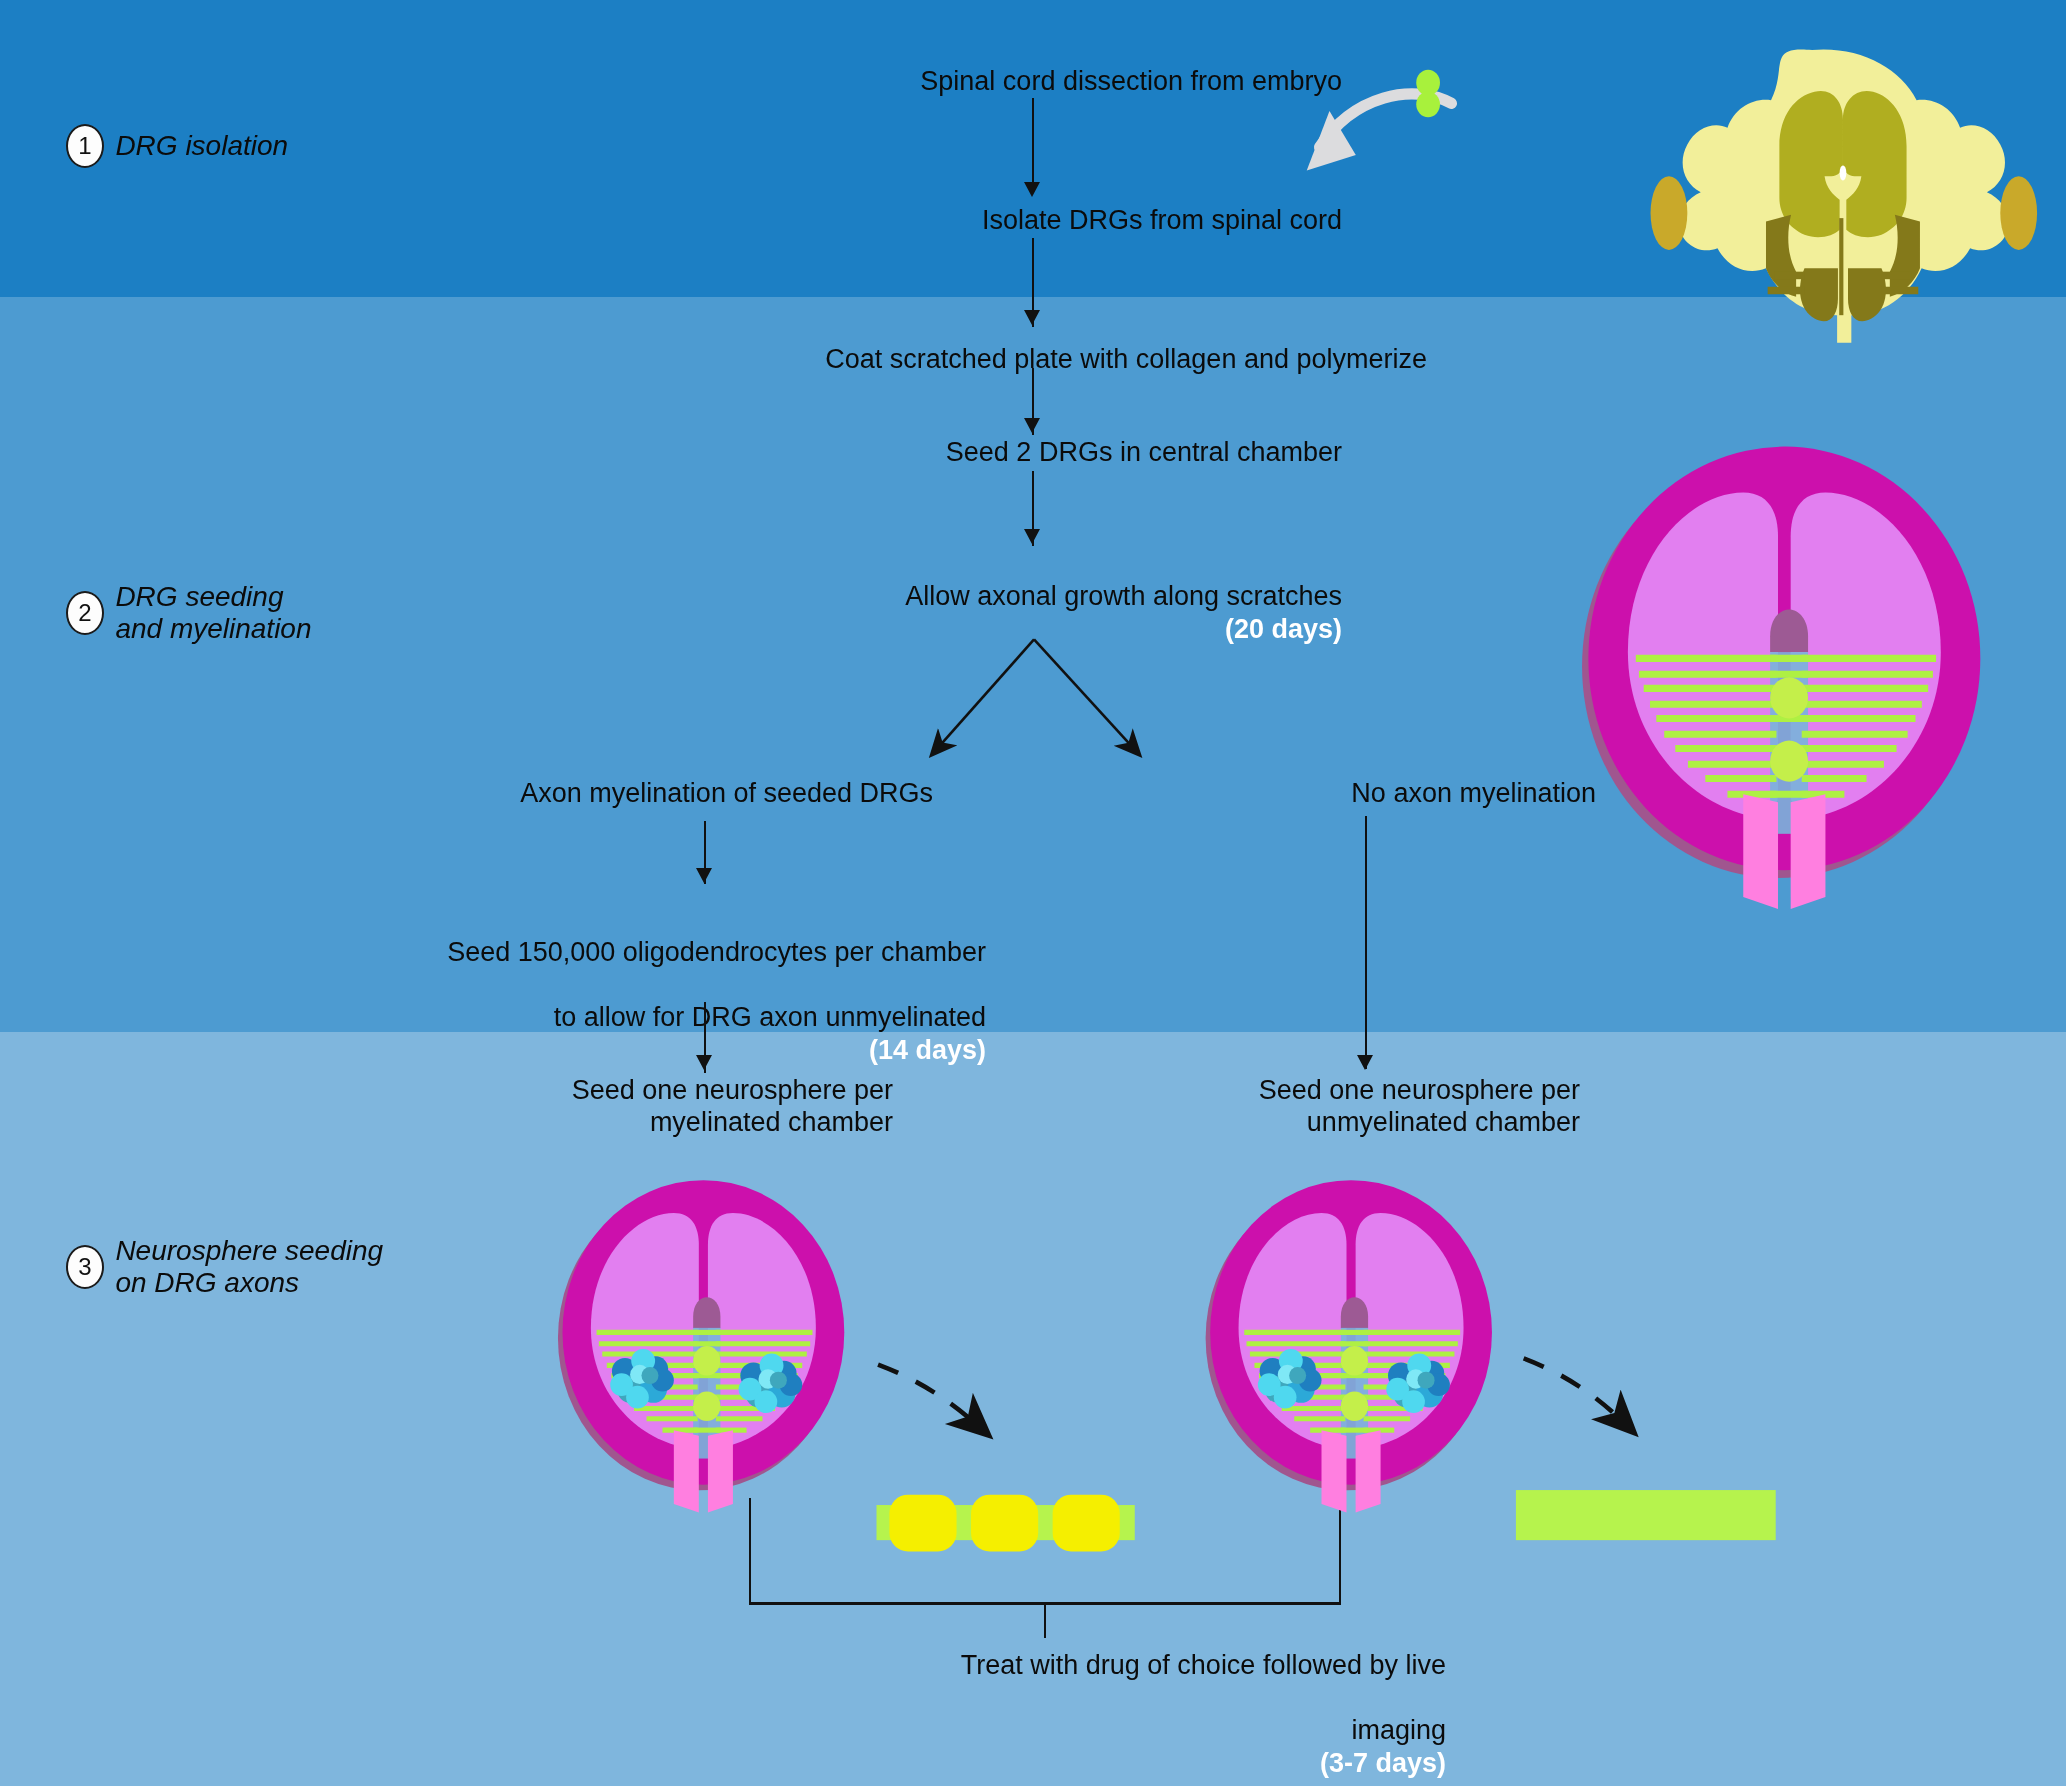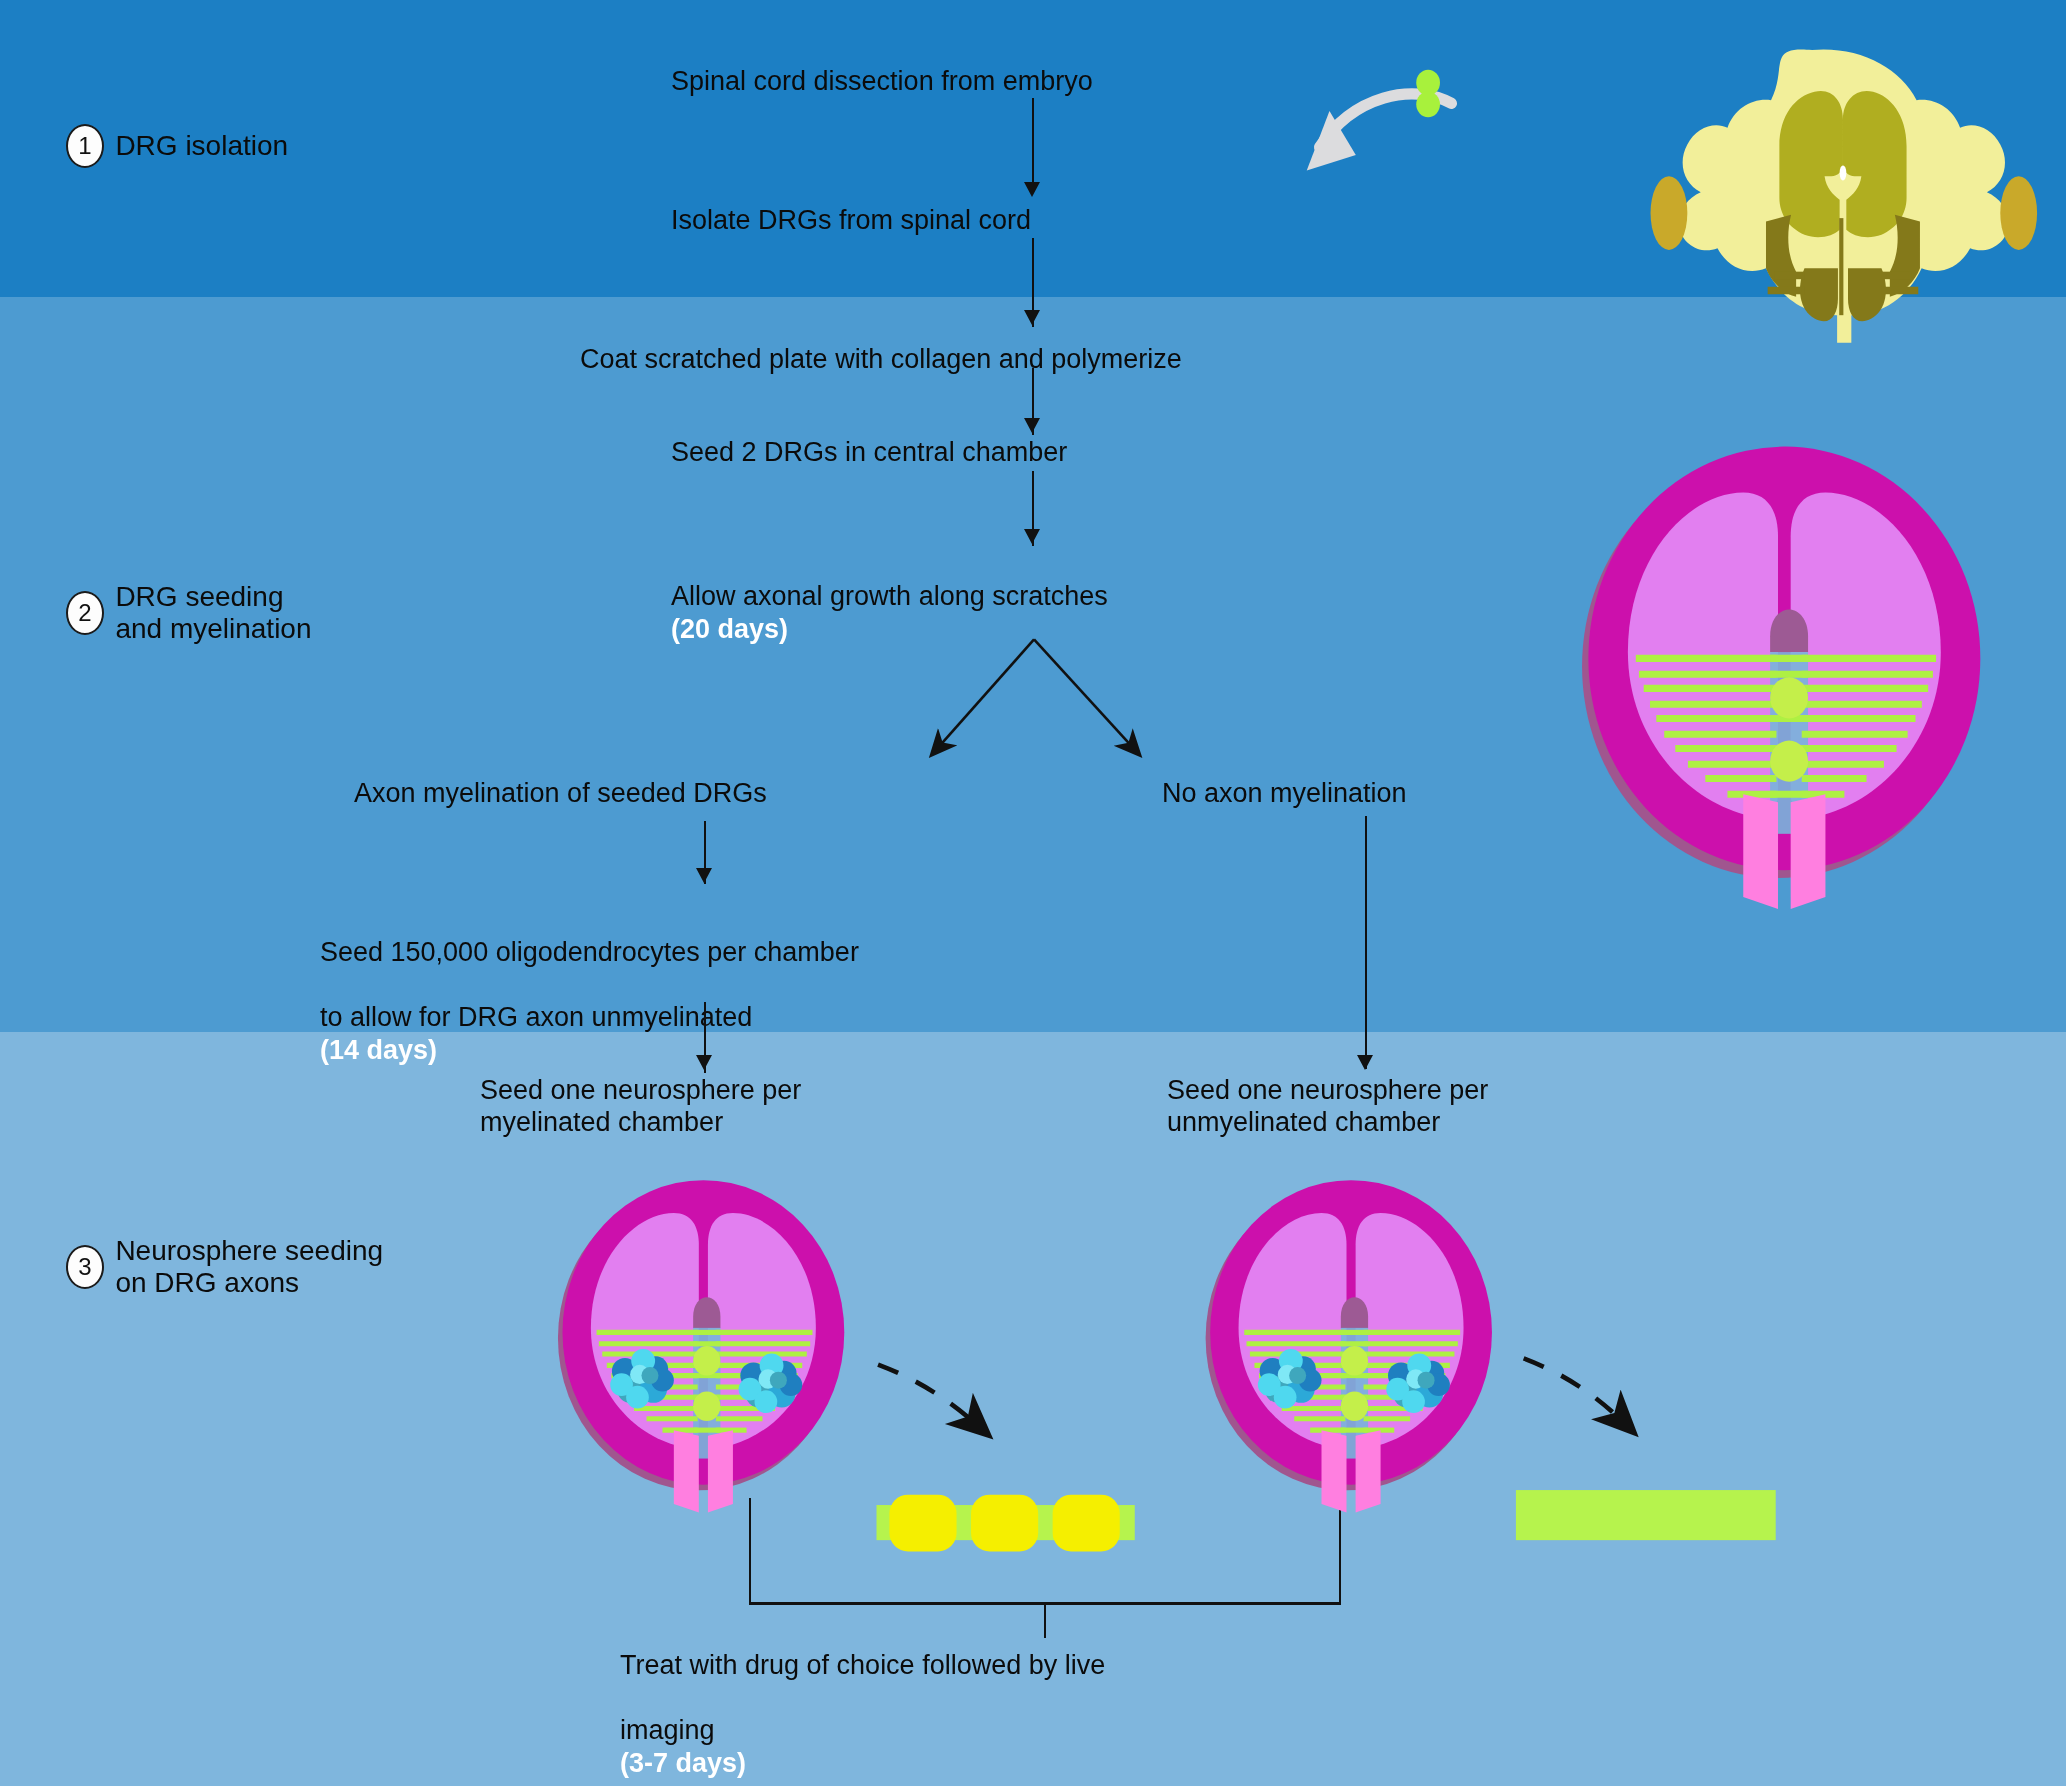--- a/index.html
+++ b/index.html
@@ -15,24 +15,24 @@
   #band2{top:297px;height:735px;background:#4d9bd1;}
   #band3{top:1032px;height:755px;background:#7fb6dd;}
 
   .step-marker{position:absolute;display:flex;align-items:center;gap:11.4px;}
   .step-circle{
     width:38px;height:44px;border-radius:50%;
     background:#fdfdfd;border:2.1px solid #1b1b1b;
     display:flex;align-items:center;justify-content:center;
     font-size:24px;color:#111;box-sizing:border-box;flex:0 0 auto;
   }
-  .step-label{font-size:28px;color:#0b0b0b;line-height:1.16;white-space:pre-line;}
+  .step-label{font-size:28px;color:#0b0b0b;line-height:1.16;white-space:pre-line;font-style:italic;}
 
   .flowtext{
-    position:absolute;text-align:left;color:#0b0b0b;
+    position:absolute;text-align:right;color:#0b0b0b;
     font-size:27px;line-height:1.20;white-space:pre-line;
   }
   .days{color:#ffffff;font-weight:bold;display:block;}
 
   .vline{position:absolute;background:#111;width:2.1px;}
   .hline{position:absolute;background:#111;height:2.6px;}
   .arrowhead{
     position:absolute;width:0;height:0;
     border-left:8.8px solid transparent;border-right:8.8px solid transparent;
     border-top:15.5px solid #111;

